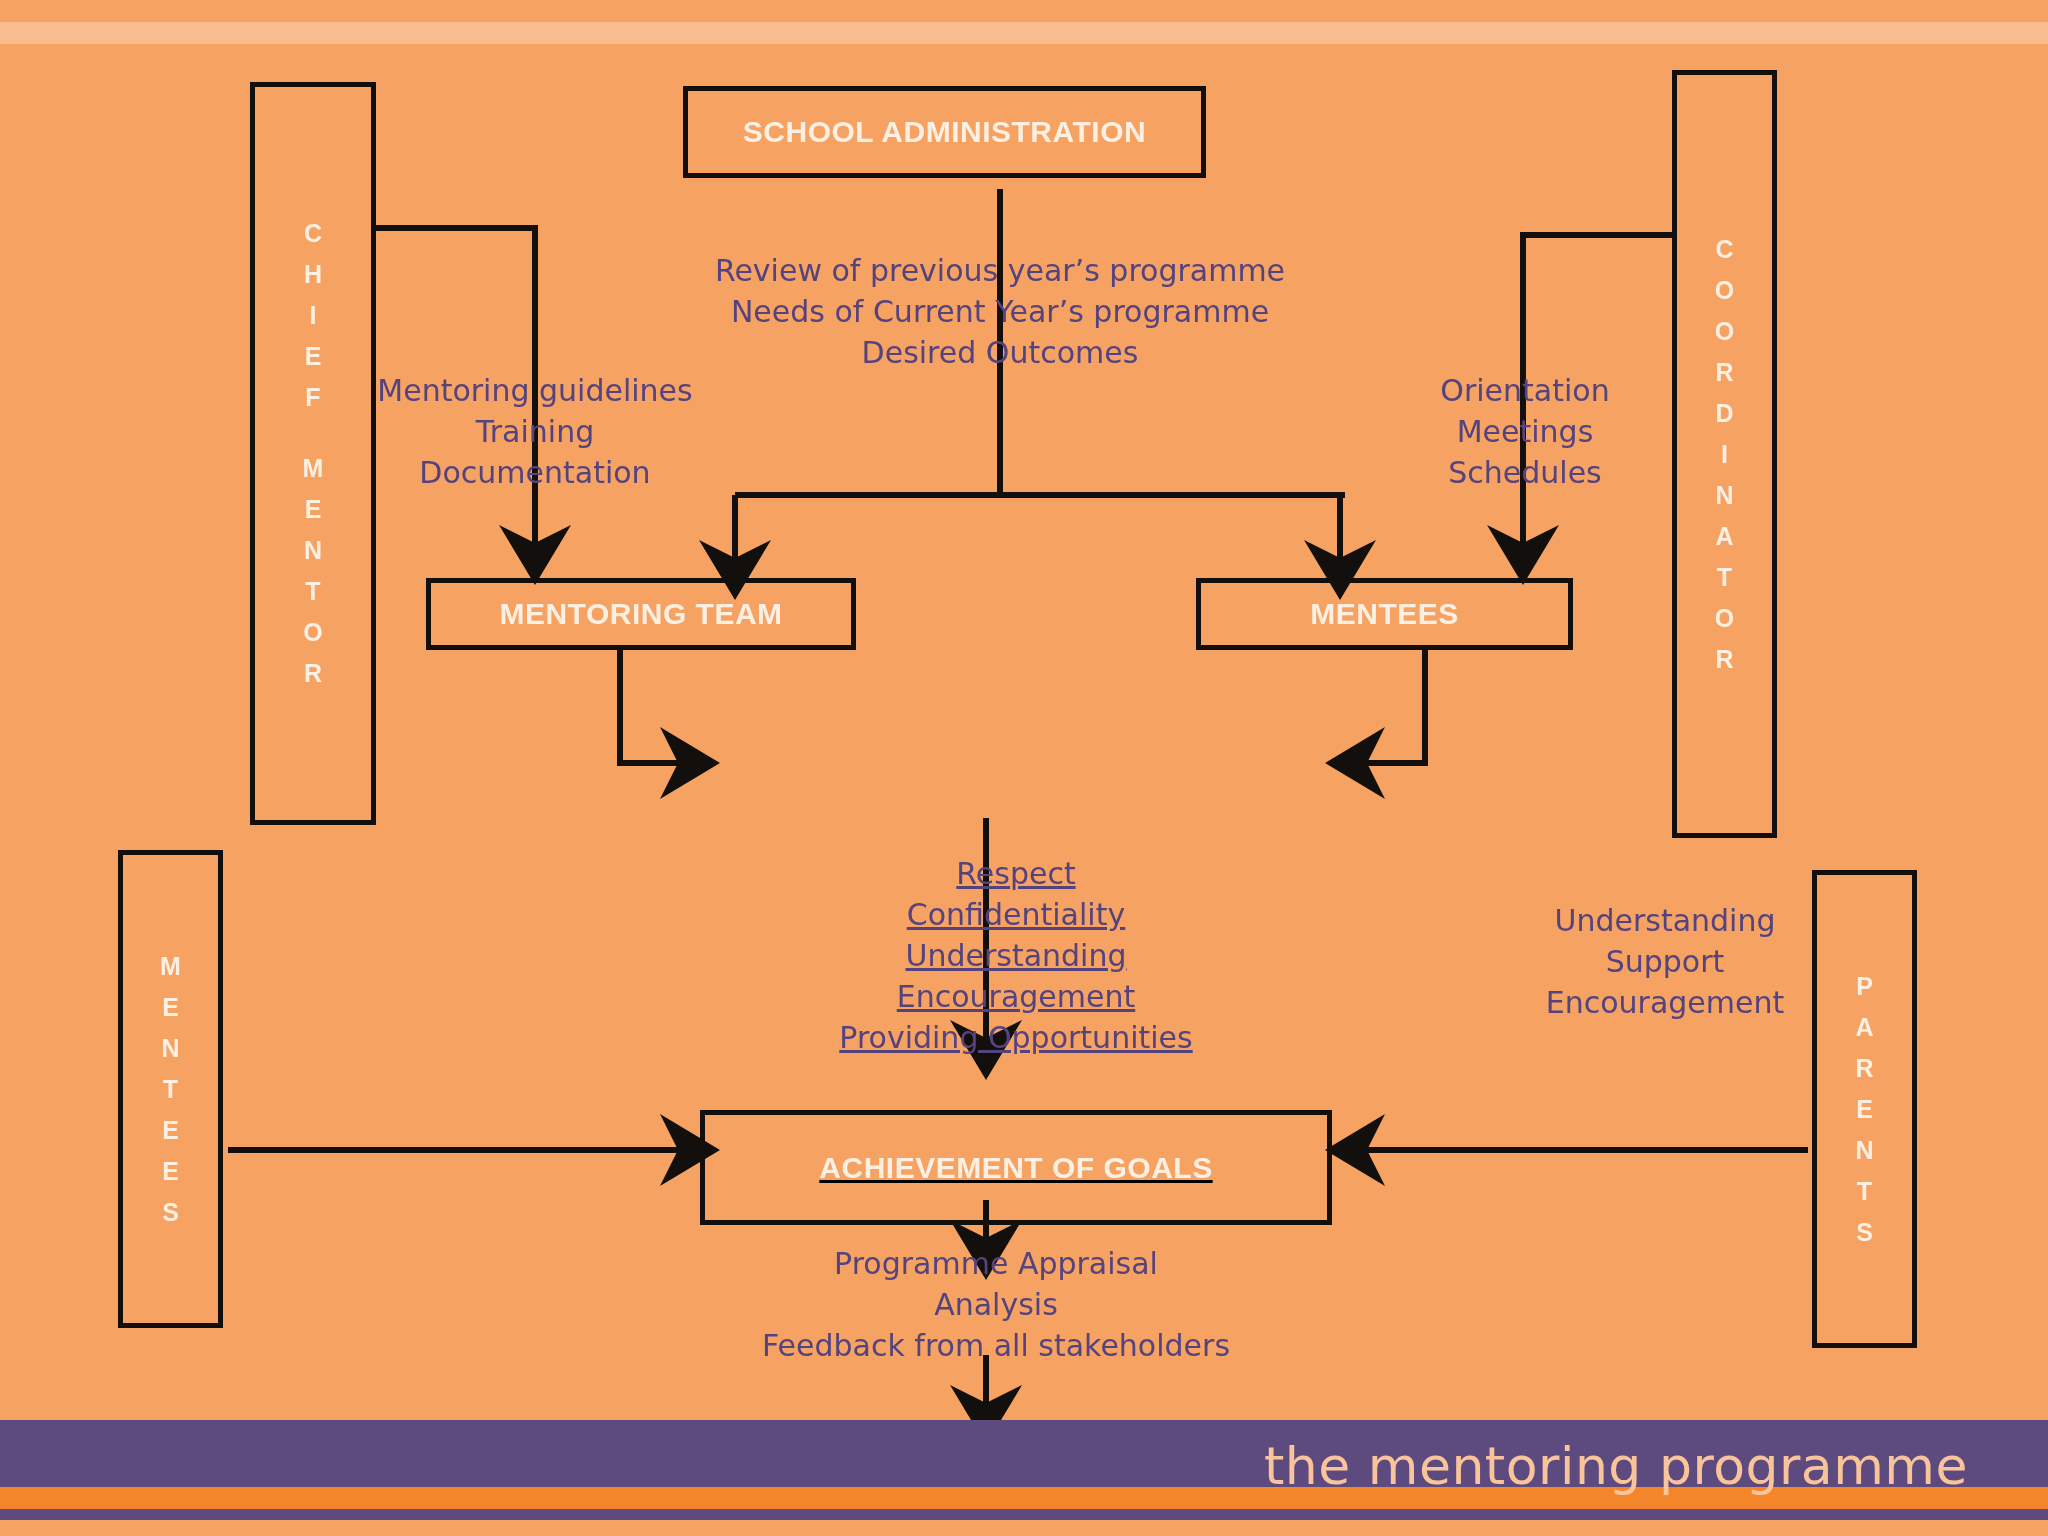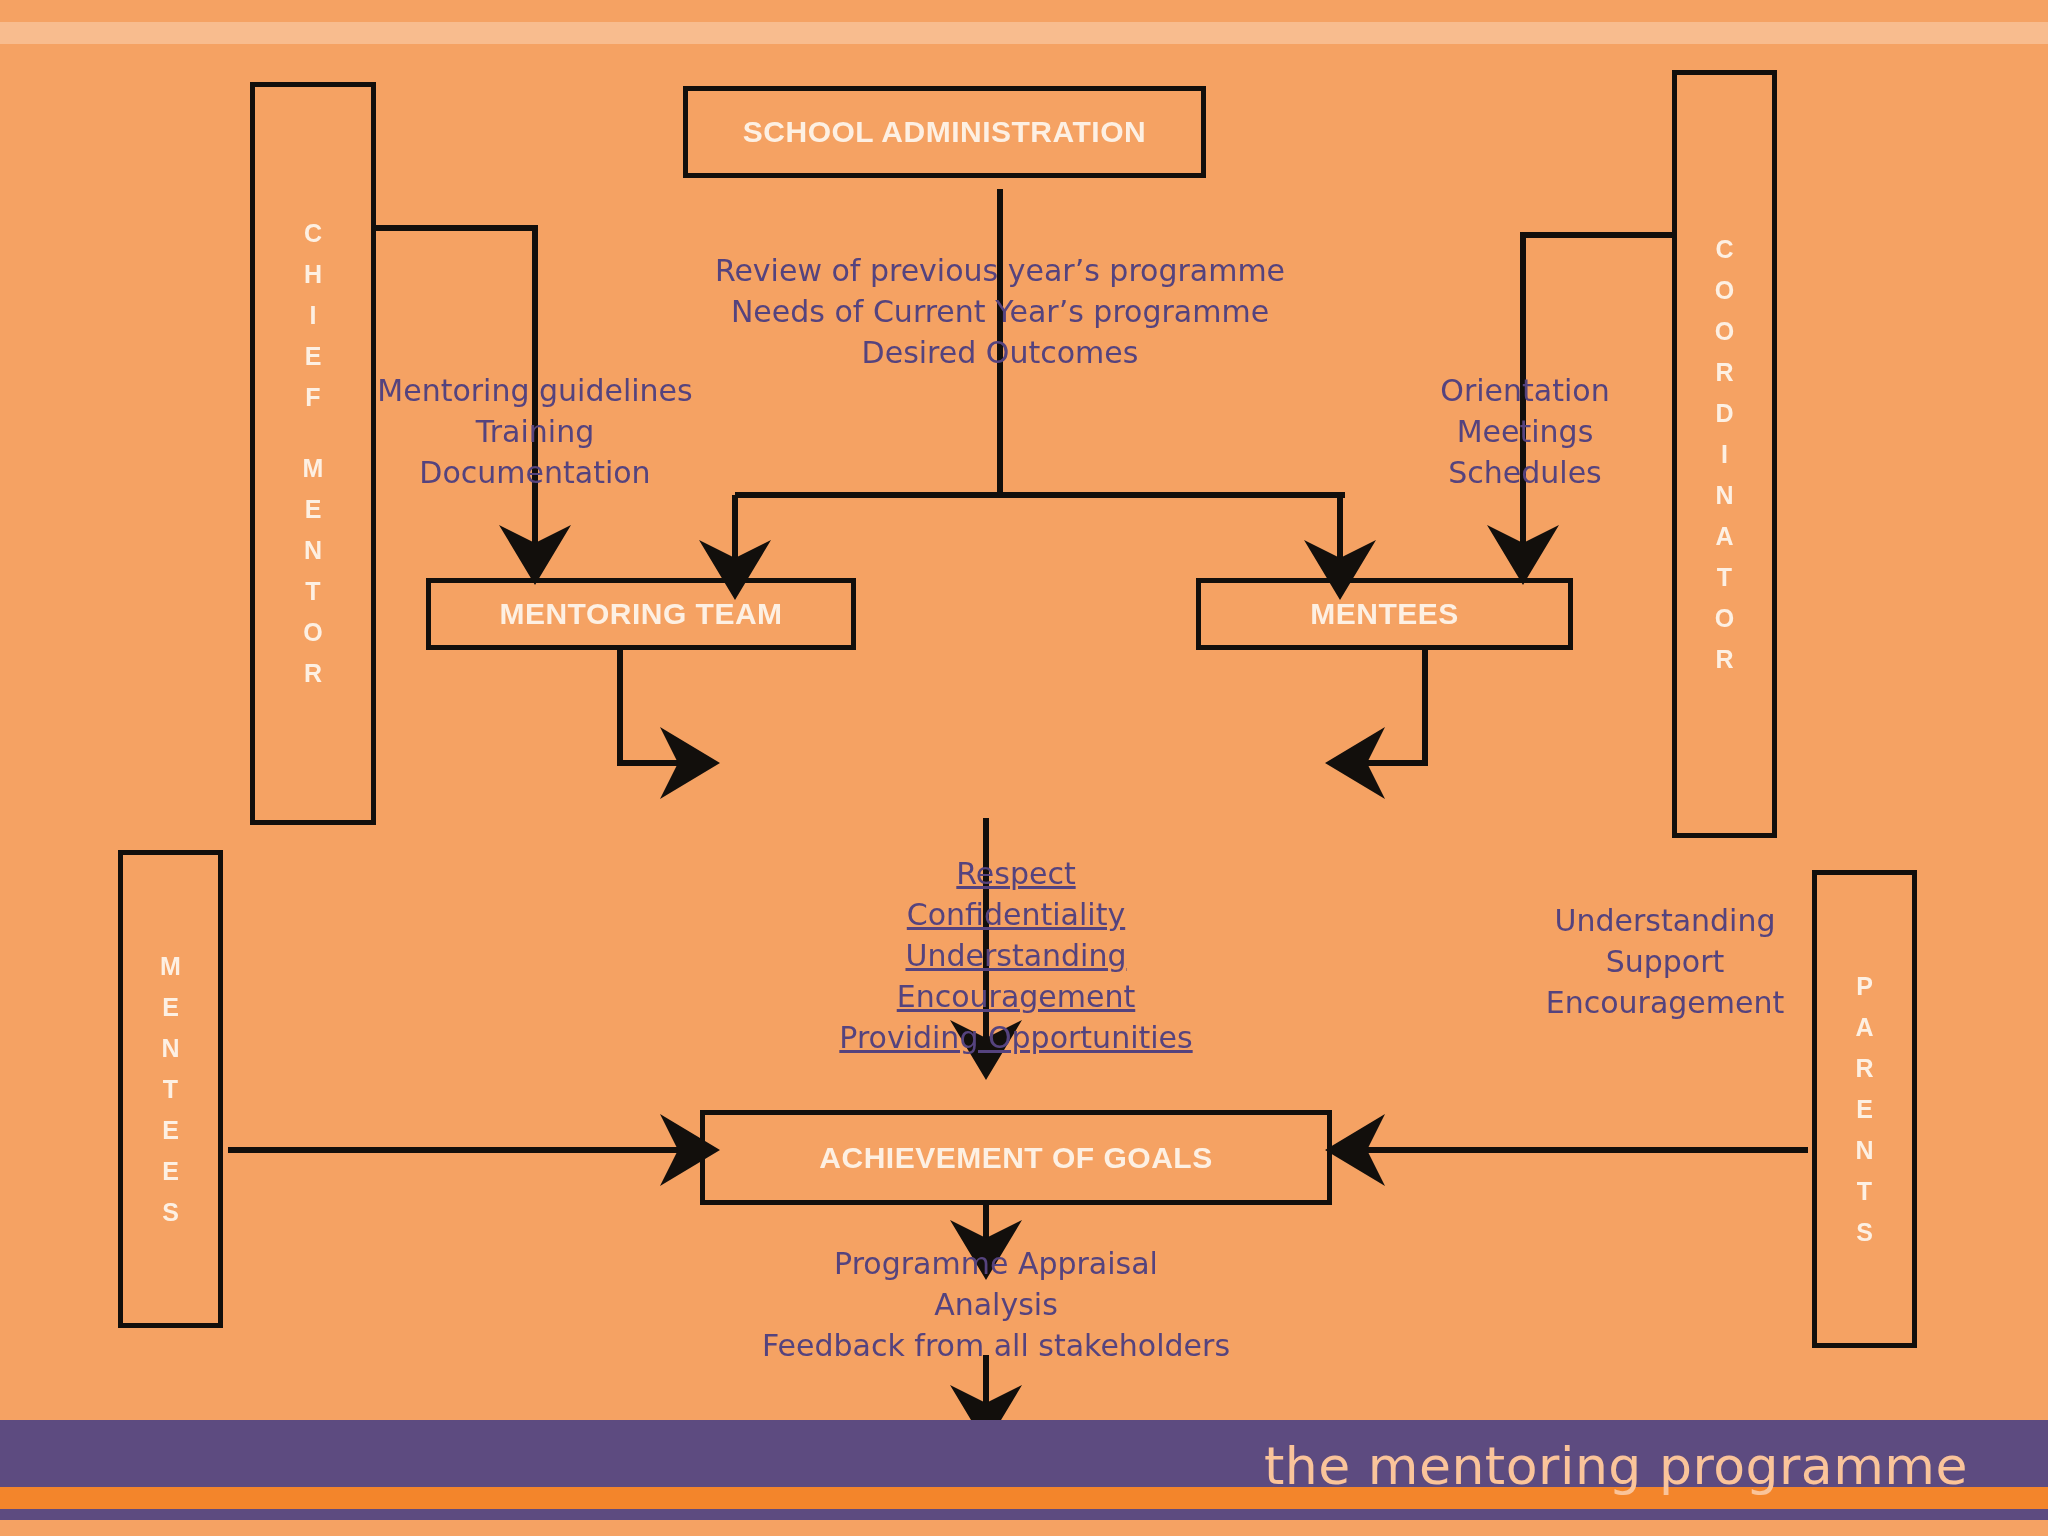--- a/index.html
+++ b/index.html
@@ -111,21 +111,21 @@
 
   <div class="box" style="left:426px;top:578px;width:430px;height:72px;">
     <span class="label">MENTORING TEAM</span>
   </div>
 
   <div class="box" style="left:1196px;top:578px;width:377px;height:72px;">
     <span class="label">MENTEES</span>
   </div>
 
 
-  <div class="box" style="left:700px;top:1110px;width:632px;height:95px;">
+  <div class="box" style="left:700px;top:1110px;width:632px;height:115px;text-decoration:underline;">
     <span class="label">ACHIEVEMENT OF GOALS</span>
   </div>
 
   <div class="note" style="left:360px;top:370px;width:350px;">Mentoring guidelines
 Training
 Documentation</div>
 
   <div class="note" style="left:700px;top:250px;width:600px;">Review of previous year’s programme
 Needs of Current Year’s programme
 Desired Outcomes</div>

